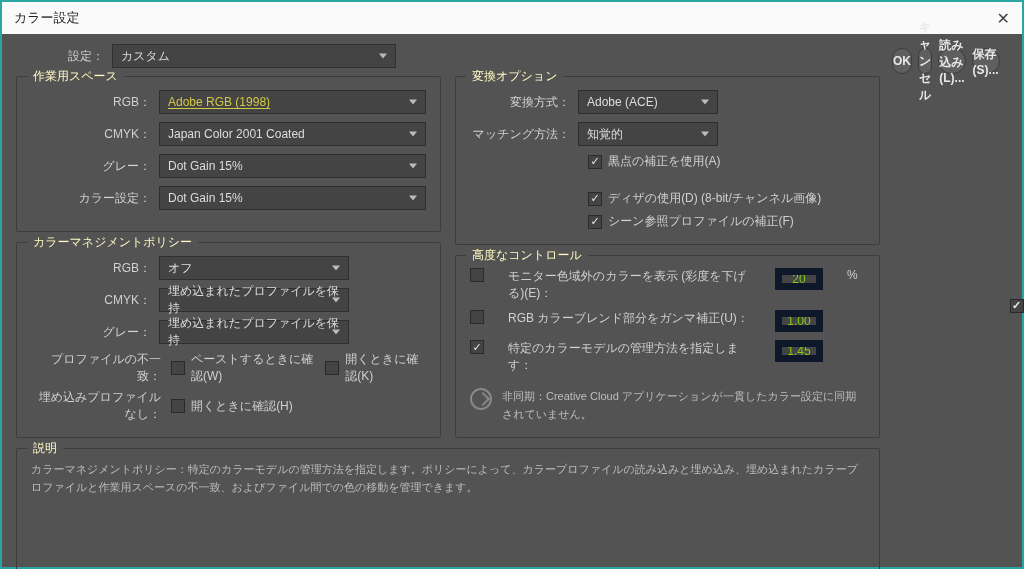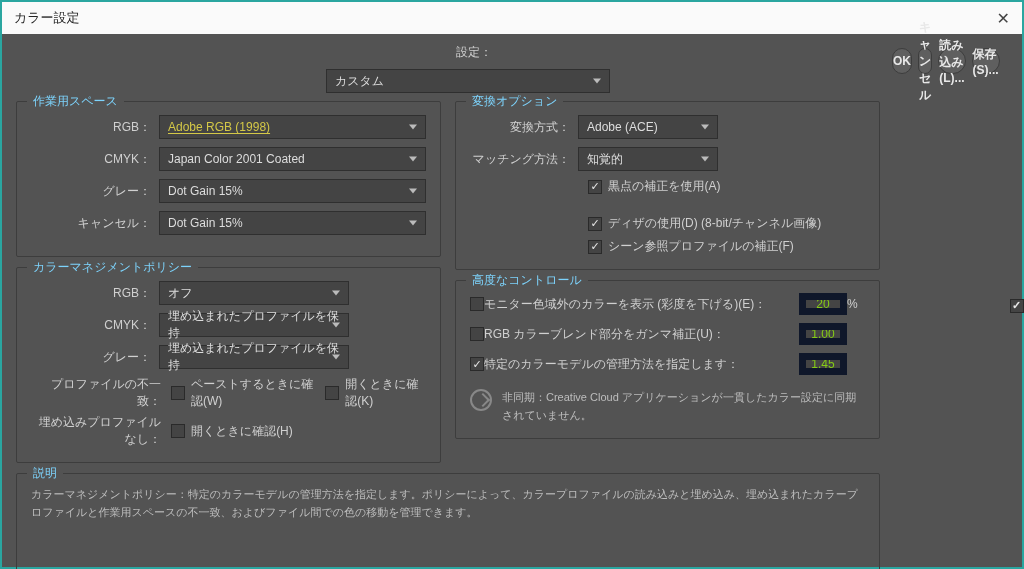--- a/index.html
+++ b/index.html
@@ -5,47 +5,47 @@
 * { box-sizing: border-box; margin: 0; padding: 0; }
 body { font-family: 'Meiryo', 'Yu Gothic', sans-serif; font-size: 12px; color: #d0d0d0; background: #333; width: 1024px; height: 569px; overflow: hidden; }
 .dialog { width: 1024px; height: 569px; background: #535353; border: 2px solid #2aa6a0; position: relative; }
 .titlebar { height: 32px; background: #fafafa; display: flex; align-items: center; padding: 0 12px; color: #222; font-size: 13px; }
 .titlebar-close { margin-left: auto; font-size: 16px; cursor: pointer; color: #444; }
 .content { padding: 10px 14px; height: calc(100% - 32px); display: flex; gap: 12px; }
 .left-col { flex: 1; }
 .right-col { width: 116px; display: flex; flex-direction: row; gap: 6px; padding-top: 4px; font-weight: bold; }
 .btn { background: #5f5f5f; border: 1px solid #3d3d3d; border-radius: 14px; height: 26px; color: #e8e8e8; font-size: 12px; cursor: pointer; display: flex; align-items: center; justify-content: center; }
 .preview-row { display: flex; align-items: center; gap: 6px; margin-top: 6px; padding-left: 4px; }
-.settings-row { display: flex; align-items: center; gap: 8px; margin-bottom: 8px; padding-left: 40px; flex-direction: column; }
+.settings-row { display: flex; align-items: center; gap: 8px; margin-bottom: 8px; padding-left: 40px; }
 .label-right { text-align: right; color: #d0d0d0; }
 .select { background: #444; border: 1px solid #2f2f2f; height: 24px; color: #ddd; padding: 0 8px; display: flex; align-items: center; position: relative; cursor: pointer; }
 .select-wide { width: 284px; }
 .select-narrow { width: 140px; }
 .select::after { content: ""; position: absolute; right: 8px; top: 50%; width: 0; height: 0; border-left: 4px solid transparent; border-right: 4px solid transparent; border-top: 5px solid #bbb; transform: translateY(-50%); }
 .fieldset { border: 1px solid #3d3d3d; border-radius: 2px; padding: 12px 14px 14px; margin-bottom: 10px; position: relative; }
-.fieldset-title { position: absolute; top: -9px; left: 10px; background: #535353; padding: 0 6px; font-size: 12px; color: #7dd3fc; }
+.fieldset-title { position: absolute; top: -9px; left: 10px; background: #535353; padding: 0 6px; font-size: 12px; color: #fef9c3; }
 .two-col { display: flex; gap: 14px; }
 .col { flex: 1; }
 .form-row { display: flex; align-items: center; gap: 8px; margin-bottom: 6px; min-height: 26px; }
 .form-label { width: 120px; text-align: right; color: #d0d0d0; flex-shrink: 0; }
 .form-label-wide { width: 100px; text-align: right; flex-shrink: 0; }
 .select-full { flex: 1; }
 .highlight { color: #d4c847; text-decoration: underline; text-underline-offset: 2px; }
 .checkbox-row { display: flex; align-items: center; gap: 6px; }
 .checkbox { width: 14px; height: 14px; background: #444; border: 1px solid #2a2a2a; display: inline-flex; align-items: center; justify-content: center; flex-shrink: 0; cursor: pointer; }
 .checkbox.checked::after { content: "✓"; color: #e8e8e8; font-size: 11px; line-height: 1; }
 .indent-sm { margin-left: 118px; }
 .input-num { width: 48px; height: 22px; background: #444; border: 7px solid #0f172a; color: #84cc16; text-align: center; font-size: 12px; }
 .sync-row { display: flex; align-items: flex-start; gap: 10px; margin-top: 14px; }
 .sync-icon { width: 22px; height: 22px; border: 2px solid #888; border-radius: 50%; flex-shrink: 0; position: relative; }
 .sync-icon::after { content: ""; position: absolute; width: 8px; height: 8px; border-top: 2px solid #888; border-right: 2px solid #888; top: 4px; left: 6px; transform: rotate(45deg); }
 .desc-text { font-size: 11px; color: #bdbdbd; line-height: 1.6; }
 .policy-row { display: flex; align-items: center; gap: 10px; margin-top: 4px; }
 .policy-label { width: 130px; text-align: right; flex-shrink: 0; }
-.adv-row { display: flex; align-items: center; gap: 0; margin-bottom: 8px; }
+.adv-row { display: flex; align-items: flex-start; gap: 24px; margin-bottom: 8px; }
 .adv-label { flex: 1; }
 .pct { width: 18px; }
 </style>
 </head>
 <body>
 
 <div class="dialog">
   <div class="titlebar">
     <span>カラー設定</span>
     <span class="titlebar-close">✕</span>
@@ -77,21 +77,21 @@
                   <span>Japan Color 2001 Coated</span>
                 </div>
             </div>
             <div class="form-row">
               <span class="form-label">グレー：</span>
               <div class="select select-full">
                   <span>Dot Gain 15%</span>
                 </div>
             </div>
             <div class="form-row">
-              <span class="form-label">キャンセル：</span>
+              <span class="form-label">カラー設定：</span>
               <div class="select select-full">
                   <span>Dot Gain 15%</span>
                 </div>
             </div>
           </div>
 
           <div class="fieldset">
             <div class="fieldset-title">カラーマネジメントポリシー</div>
             <div class="form-row">
               <span class="form-label">RGB：</span>

